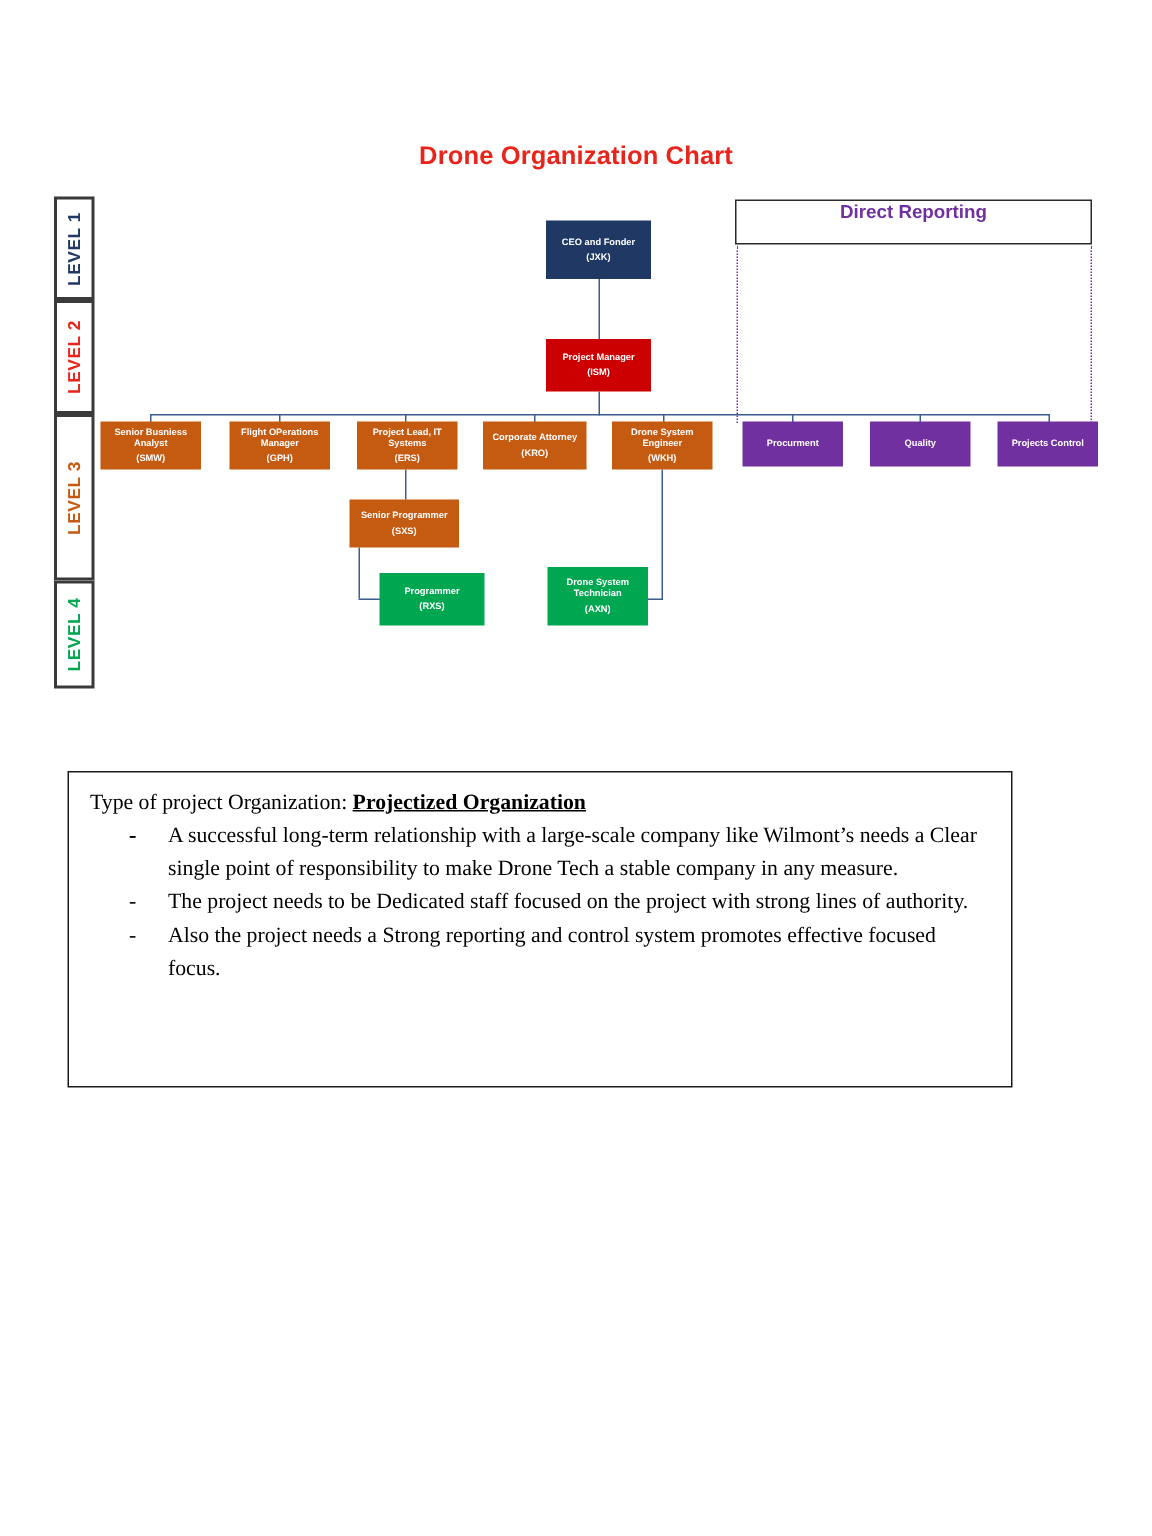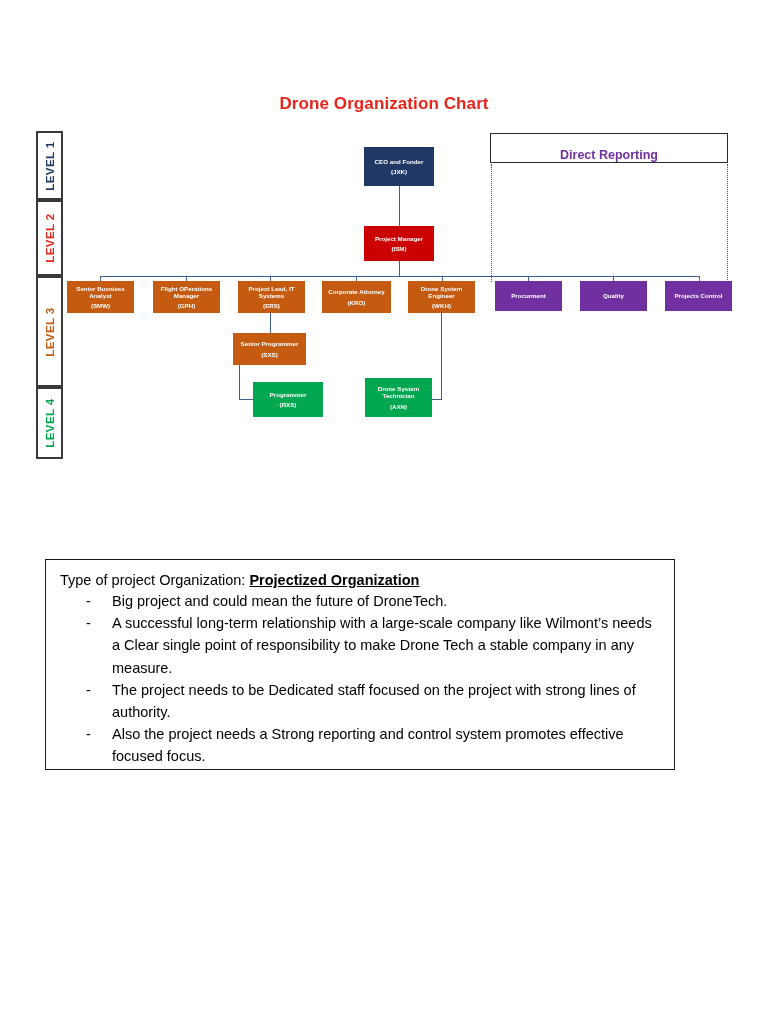--- a/index.html
+++ b/index.html
@@ -104,40 +104,41 @@
   .legend-box {
     position: absolute;
     left: 490px;
     top: 133px;
     width: 238px;
     height: 30px;
     border: 1.6px solid #2b2b2b;
     background: #ffffff;
     box-sizing: border-box;
     display: flex;
-    align-items: flex-end;
+    align-items: flex-start;
     justify-content: center;
   }
   .legend-box .legend-label {
     color: #7030A0;
     font-size: 12.5px;
     font-weight: bold;
   }
 
   
   .notes {
     position: absolute;
     left: 45px;
-    top: 559px;
+    top: 514px;
     width: 630px;
     height: 211px;
     border: 1.4px solid #1a1a1a;
     background: #ffffff;
     box-sizing: border-box;
     padding: 12px 14px 0 14px;
+    font-family: Liberation Serif, serif;
   }
   .notes-heading {
     font-size: 14.5px;
     color: #000000;
     margin-bottom: 2px;
     white-space: nowrap;
   }
   .notes-heading .emph {
     font-weight: bold;
     text-decoration: underline;
@@ -271,21 +272,20 @@
   <div class="code">(AXN)</div>
 </div>
 
 <div class="notes">
   <div class="notes-heading">
     <span>Type of project Organization: </span><span class="emph">Projectized Organization</span>
   </div>
   <ul>
     <li>
       <span class="dash">-</span>
-      <span>Big project and could mean the future of DroneTech.</span>
     </li>
     <li>
       <span class="dash">-</span>
       <span>A successful long-term relationship with a large-scale company like Wilmont’s needs a Clear single point of responsibility to make Drone Tech a stable company in any measure.</span>
     </li>
     <li>
       <span class="dash">-</span>
       <span>The project needs to be Dedicated staff focused on the project with strong lines of authority.</span>
     </li>
     <li>

